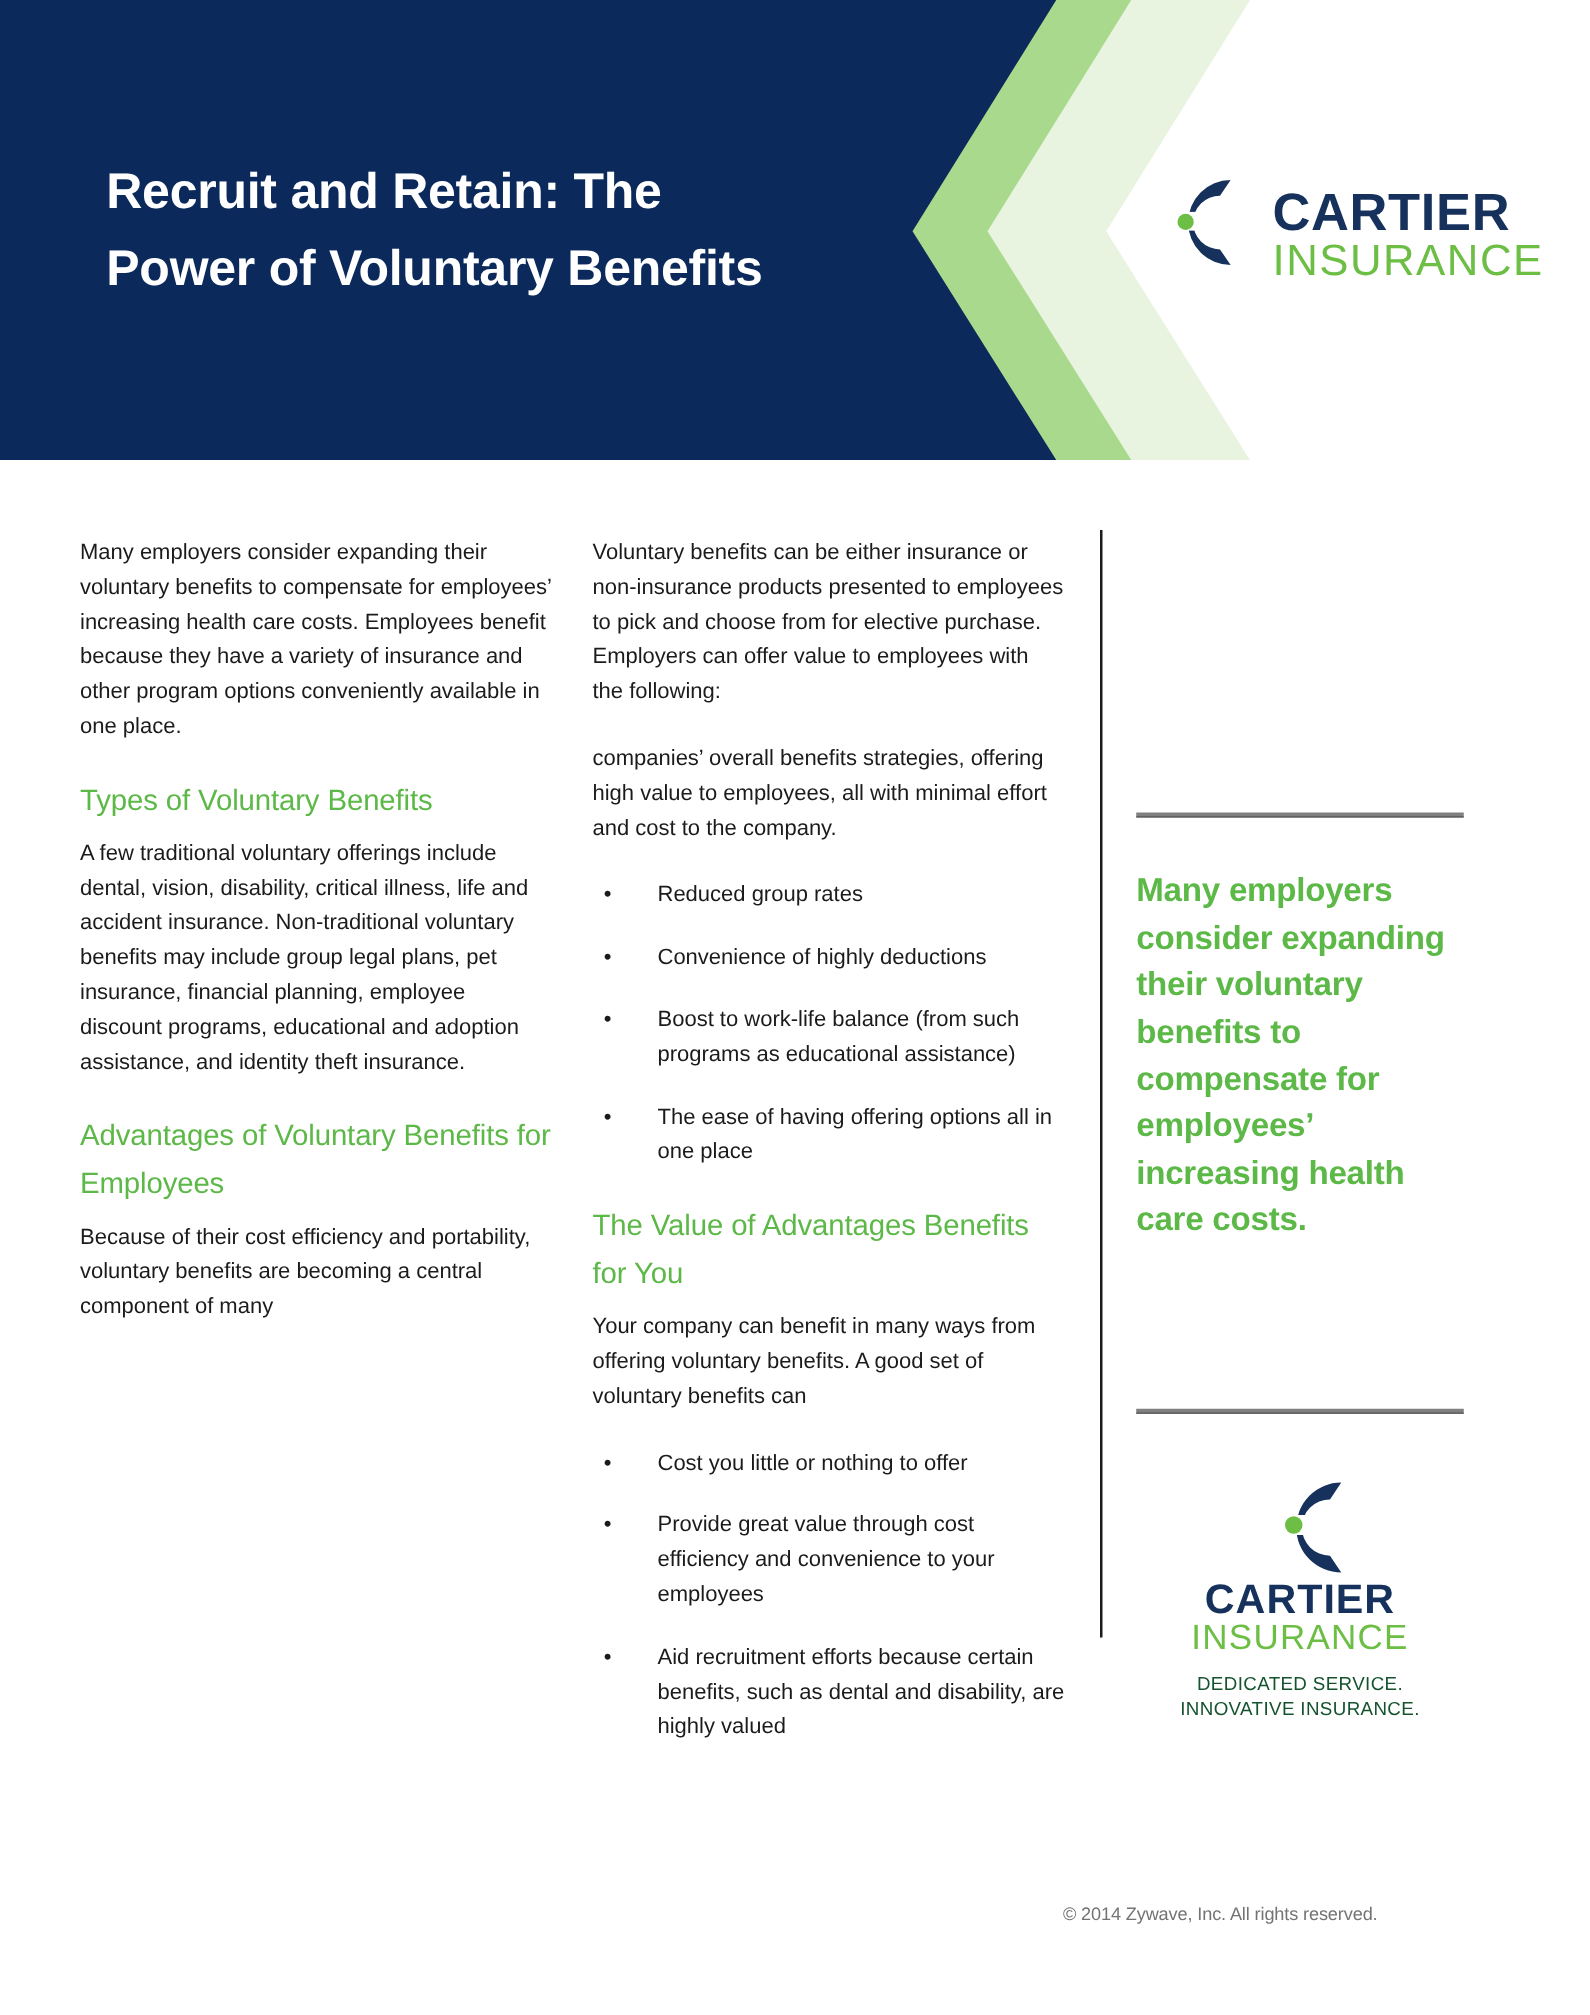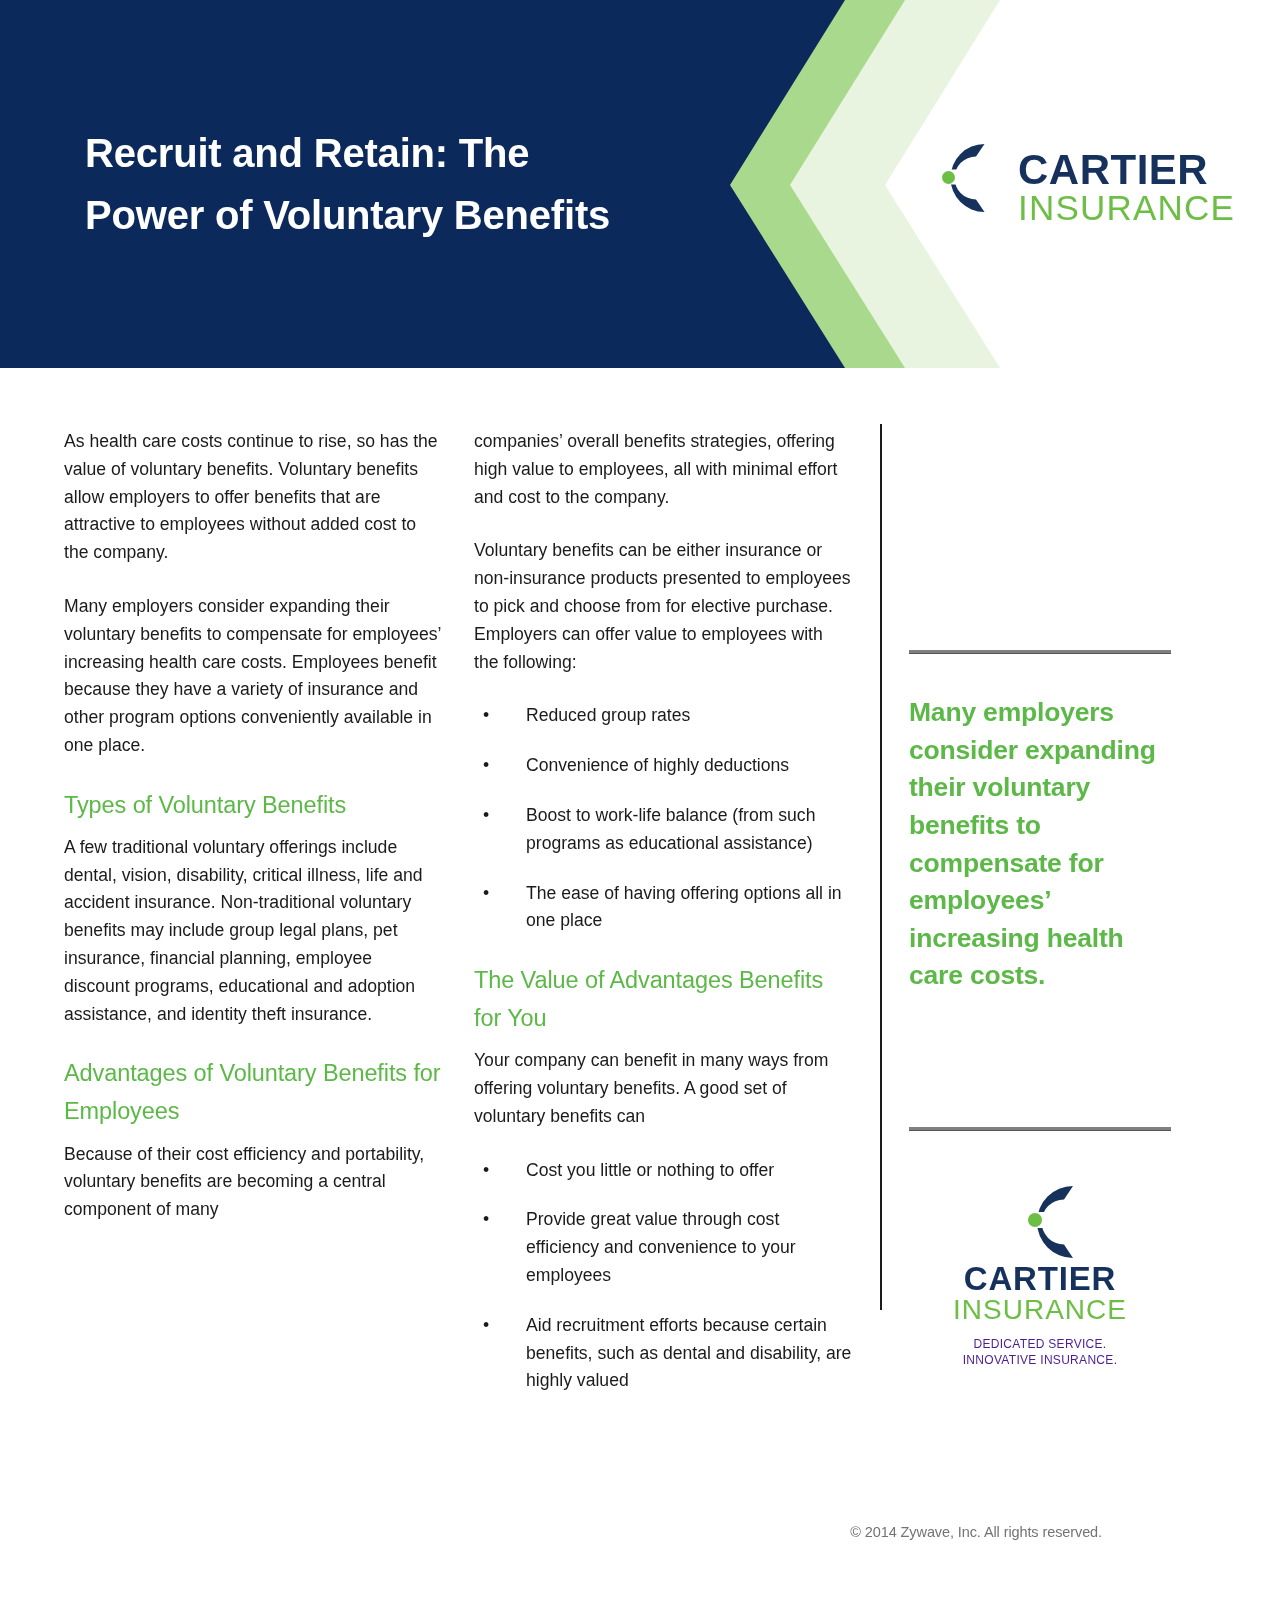--- a/index.html
+++ b/index.html
@@ -132,22 +132,22 @@
 
   .rail-logo-block {
     position: absolute;
     left: 909px;
     top: 1164px;
     width: 262px;
     text-align: center;
   }
   .rail-tagline {
     margin-top: 9px;
-    color: #4c1d95;
-    font-size: 12px;
+    color: #14532d;
+    font-size: 15px;
     line-height: 1.32;
     letter-spacing: 0.3px;
   }
 
   
   .footer-copy {
     position: absolute;
     right: 170px;
     top: 1524px;
     font-size: 14.5px;
@@ -179,31 +179,30 @@
         <path d="M66.5,16 A34,34 0 1,0 66.5,84 L58,71.5 A21,21 0 1,1 58,28.5 Z" fill="#16325c"></path>
         <rect x="27" y="41.5" width="36" height="15" fill="#ffffff"></rect>
         <circle cx="30.5" cy="49.5" r="6.5" fill="#6cbe45"></circle>
       </g>
       <text x="100" y="56" font-family="'Liberation Sans', sans-serif" font-size="42" font-weight="bold" letter-spacing="0.5" fill="#16325c">CARTIER</text>
       <text x="100" y="92" font-family="'Liberation Sans', sans-serif" font-size="35" letter-spacing="1.2" fill="#6cbe45">INSURANCE</text>
     </svg>
   </div>
 
   <div class="col col-left">
-    <p>As health care costs continue to rise, so has the value of voluntary benefits. Voluntary benefits allow employers to offer benefits that are attractive to employees without added cost to the company.</p>
     <p>Many employers consider expanding their voluntary benefits to compensate for employees’ increasing health care costs. Employees benefit because they have a variety of insurance and other program options conveniently available in one place.</p>
     <h2 class="sec-head-gap-before">Types of Voluntary Benefits</h2>
     <p class="sec-head-gap-after">A few traditional voluntary offerings include dental, vision, disability, critical illness, life and accident insurance. Non-traditional voluntary benefits may include group legal plans, pet insurance, financial planning, employee discount programs, educational and adoption assistance, and identity theft insurance.</p>
     <h2 class="sec-head-gap-before">Advantages of Voluntary Benefits for Employees</h2>
     <p class="sec-head-gap-after">Because of their cost efficiency and portability, voluntary benefits are becoming a central component of many</p>
   </div>
 
   <div class="col col-mid">
+    <p>Voluntary benefits can be either insurance or non-insurance products presented to employees to pick and choose from for elective purchase. Employers can offer value to employees with the following:</p>
     <p>companies’ overall benefits strategies, offering high value to employees, all with minimal effort and cost to the company.</p>
-    <p>Voluntary benefits can be either insurance or non-insurance products presented to employees to pick and choose from for elective purchase. Employers can offer value to employees with the following:</p>
 
     <ul class="bullets">
       <li>
         <span class="bullet-dot">•</span>
         <span>Reduced group rates</span>
       </li>
       <li>
         <span class="bullet-dot">•</span>
         <span>Convenience of highly deductions</span>
       </li>

